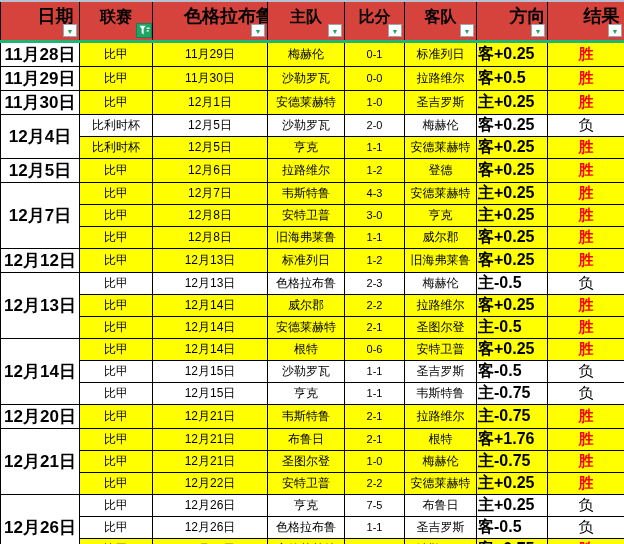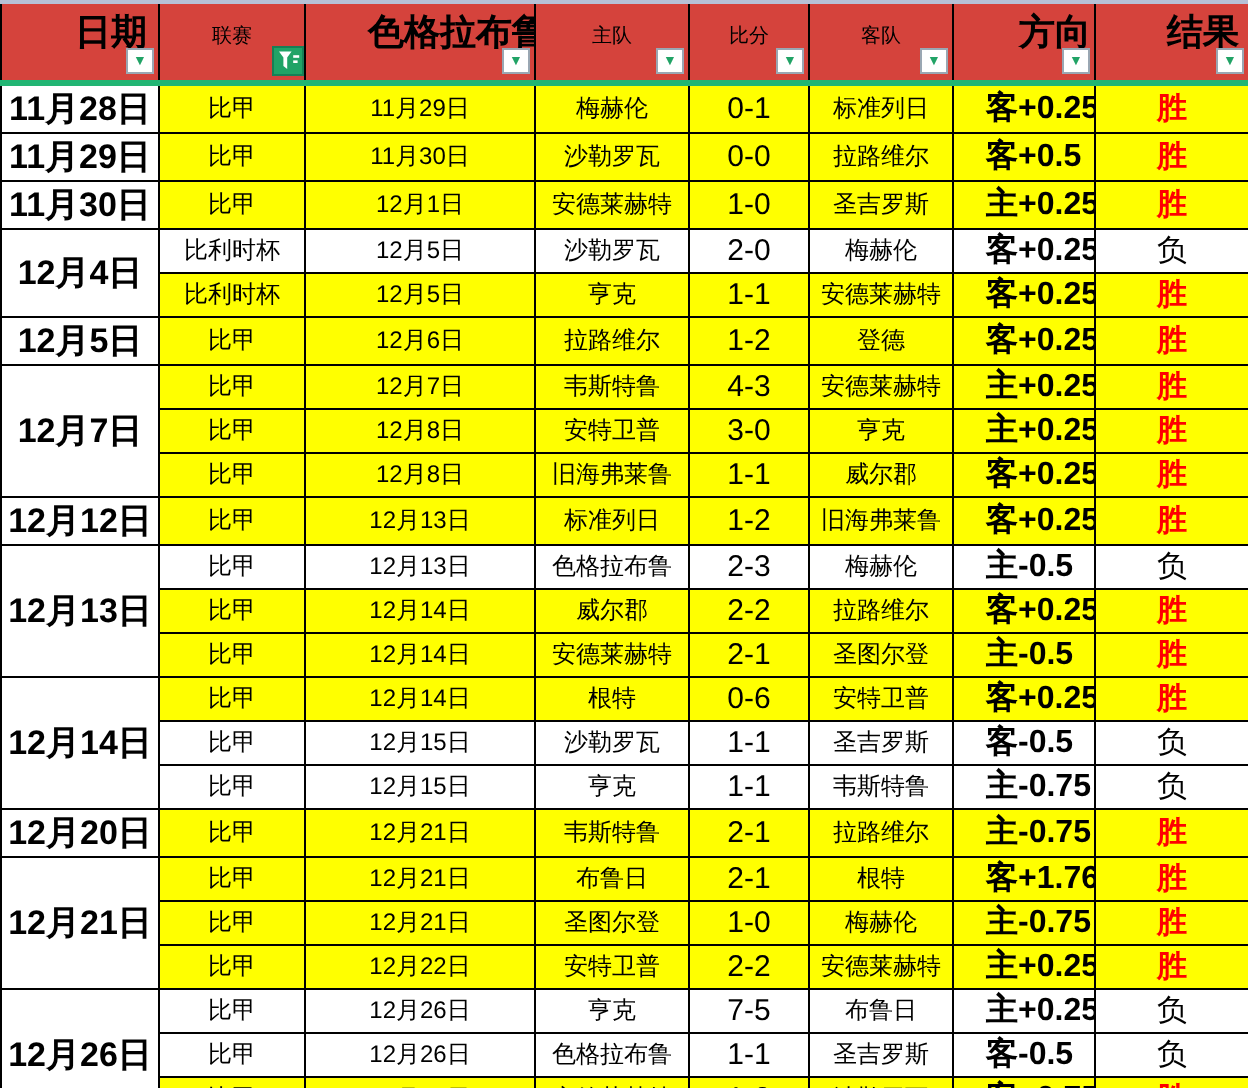--- a/index.html
+++ b/index.html
@@ -4,29 +4,29 @@
 <style>
   html,body{margin:0;padding:0;background:#ffffff;}
   body{font-family:"Liberation Sans","DejaVu Sans",sans-serif;}
   .sheet{width:624px;height:544px;overflow:hidden;background:#fff;}
   table.grid{border-collapse:collapse;table-layout:fixed;width:624px;height:544px;}
   th,td{border:1px solid #000;padding:0;margin:0;text-align:center;vertical-align:middle;overflow:hidden;white-space:nowrap;color:#000;}
   thead tr{height:40px;}
   thead th{background:var(--header-bg,#d5433c);position:relative;border-top:2px solid #b7c1d6;border-bottom:3px solid var(--underline,#21b573);}
   th .hlabel{display:inline-block;line-height:1;transform:translateY(-4px);}
   th.hdr-big .hlabel{font-size:18px;font-weight:bold;margin-left:31px;}
-  th.hdr-small .hlabel{font-size:10px;font-weight:normal;}
+  th.hdr-small .hlabel{font-size:16px;font-weight:bold;}
   .fbtn{position:absolute;right:2px;bottom:3px;width:14px;height:13px;display:flex;align-items:center;justify-content:center;box-sizing:border-box;padding:0;cursor:pointer;}
   .fbtn.dropdown{background:#fff;border:1px solid #9aa7b3;}
   .fbtn.dropdown .tri{color:var(--accent,#21a366);font-size:7px;line-height:1;transform:translateY(0.5px);}
   .fbtn.funnel{background:var(--accent,#21a366);border:1px solid #177f56;width:16px;height:15px;right:0;bottom:2px;}
   td.c-date{background:#ffffff;font-weight:bold;font-size:17px;}
   td.c-league,td.c-start,td.c-home,td.c-away{font-size:12px;}
-  td.c-score{font-size:15px;}
-  td.c-dir{text-align:left;font-weight:bold;font-size:16px;padding-left:16px;}
+  td.c-score{font-size:11px;}
+  td.c-dir{text-align:left;font-weight:bold;font-size:16px;padding-left:1px;}
   td.c-res{font-size:15px;}
   tr.win td{background:var(--win-bg,#ffff00);}
   tr.lose td{background:var(--lose-bg,#ffffff);}
   tr.win td.c-date,tr.lose td.c-date{background:#ffffff;}
   tr.win td.c-res{color:var(--win-text,#ff0000);font-weight:bold;}
   tr.lose td.c-res{color:#000;font-weight:normal;}
 </style>
 </head>
 <body>
 

